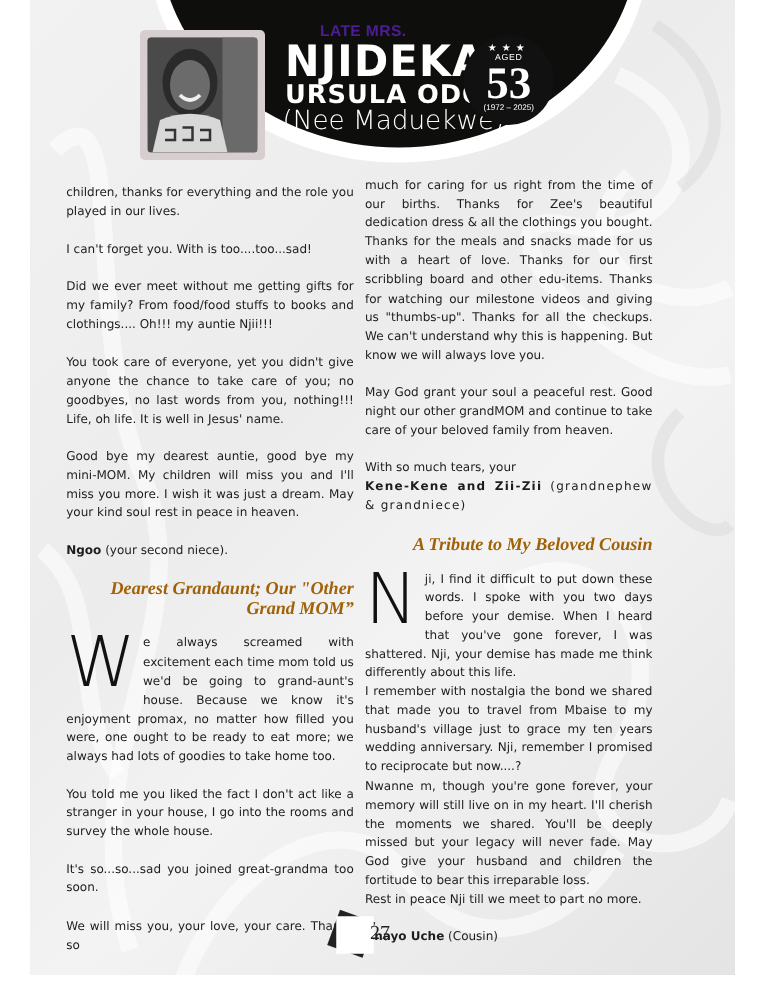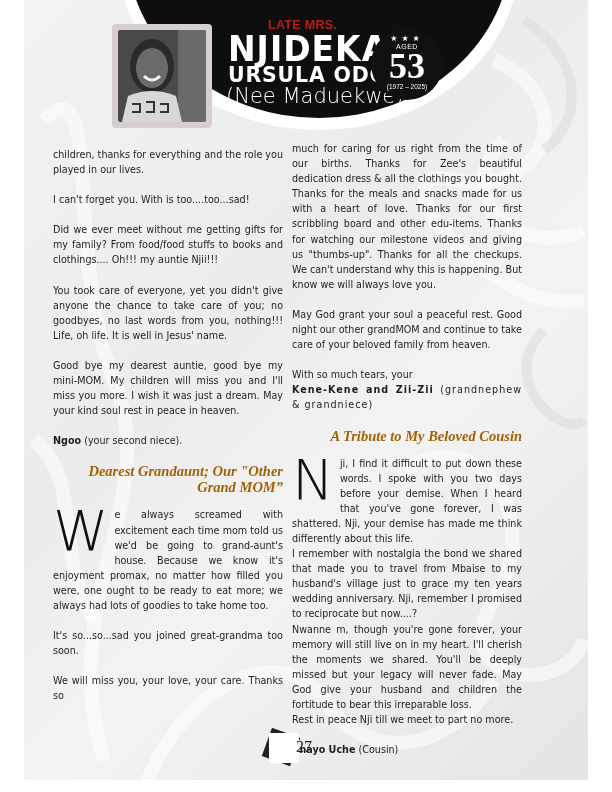--- a/index.html
+++ b/index.html
@@ -25,22 +25,22 @@
   .photo-frame {
     position: absolute; left: 112px; top: 24px; width: 100px; height: 104px;
     background: #d7cfcf; border-radius: 4px;
   }
   .photo {
     position: absolute; left: 118px; top: 30px; width: 88px; height: 92px;
     border-radius: 3px; overflow: hidden;
     background: linear-gradient(160deg, #3a3a3a 0%, #5a5a5a 40%, #8a8a8a 100%);
   }
   .late {
-    position: absolute; left: 268px; top: 18px; width: 100px;
-    color: #b91c1c; font-weight: bold; font-size: 12.5px; letter-spacing: 0.3px;
+    position: absolute; left: 256px; top: 18px; width: 100px;
+    color: #4c1d95; font-weight: bold; font-size: 12.5px; letter-spacing: 0.3px;
   }
   .name1 {
     position: absolute; left: 228px; top: 29px; color: #fff; font-weight: 900;
     font-size: 33px; letter-spacing: 1px; font-family: "DejaVu Sans", sans-serif;
     transform: scaleY(1.05);
   }
   .name2 {
     position: absolute; left: 228px; top: 63px; color: #fff; font-weight: 900;
     font-size: 20.5px; letter-spacing: 0.8px; font-family: "DejaVu Sans", sans-serif;
   }
@@ -143,20 +143,21 @@
 <div class="col left">
   <p>children, thanks for everything and the role you played in our lives.</p>
   <p>I can't forget you. With is too....too...sad!</p>
   <p>Did we ever meet without me getting gifts for my family? From food/food stuffs to books and clothings.... Oh!!! my auntie Njii!!!</p>
   <p>You took care of everyone, yet you didn't give anyone the chance to take care of you; no goodbyes, no last words from you, nothing!!! Life, oh life. It is well in Jesus' name.</p>
   <p>Good bye my dearest auntie, good bye my mini-MOM. My children will miss you and I'll miss you more. I wish it was just a dream. May your kind soul rest in peace in heaven.</p>
   <p><span class="bold">Ngoo</span><span> (your second niece).</span></p>
 
   <div class="heading">Dearest Grandaunt; Our "Other Grand MOM”</div>
   <p><span class="dropcap">W</span><span>e always screamed with excitement each time mom told us we'd be going to grand-aunt's house. Because we know it's enjoyment promax, no matter how filled you were, one ought to be ready to eat more; we always had lots of goodies to take home too.</span></p>
+  <p>You told me you liked the fact I don't act like a stranger in your house, I go into the rooms and survey the whole house.</p>
   <p>It's so...so...sad you joined great-grandma too soon.</p>
   <p>We will miss you, your love, your care. Thanks so</p>
 </div>
 
 <div class="col right">
   <p>much for caring for us right from the time of our births. Thanks for Zee's beautiful dedication dress &amp; all the clothings you bought. Thanks for the meals and snacks made for us with a heart of love. Thanks for our first scribbling board and other edu-items. Thanks for watching our milestone videos and giving us "thumbs-up". Thanks for all the checkups. We can't understand why this is happening. But know we will always love you.</p>
   <p>May God grant your soul a peaceful rest. Good night our other grandMOM and continue to take care of your beloved family from heaven.</p>
   <p class="tight">With so much tears, your</p>
   <p><span class="bold spaced">Kene-Kene and Zii-Zii</span><span class="spaced"> (grandnephew &amp; grandniece)</span></p>
 

